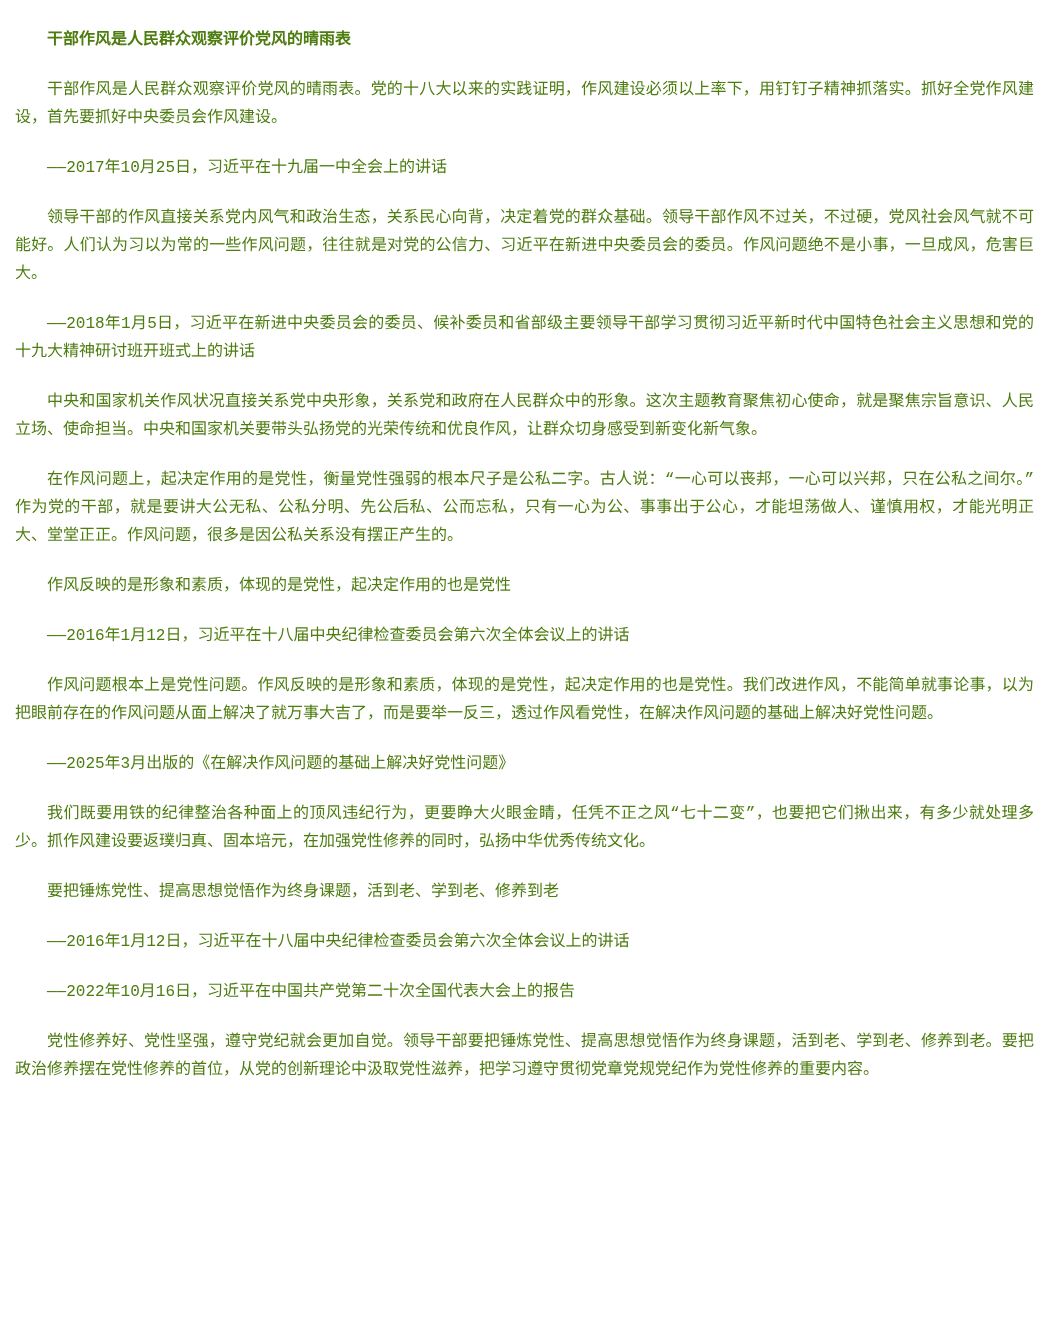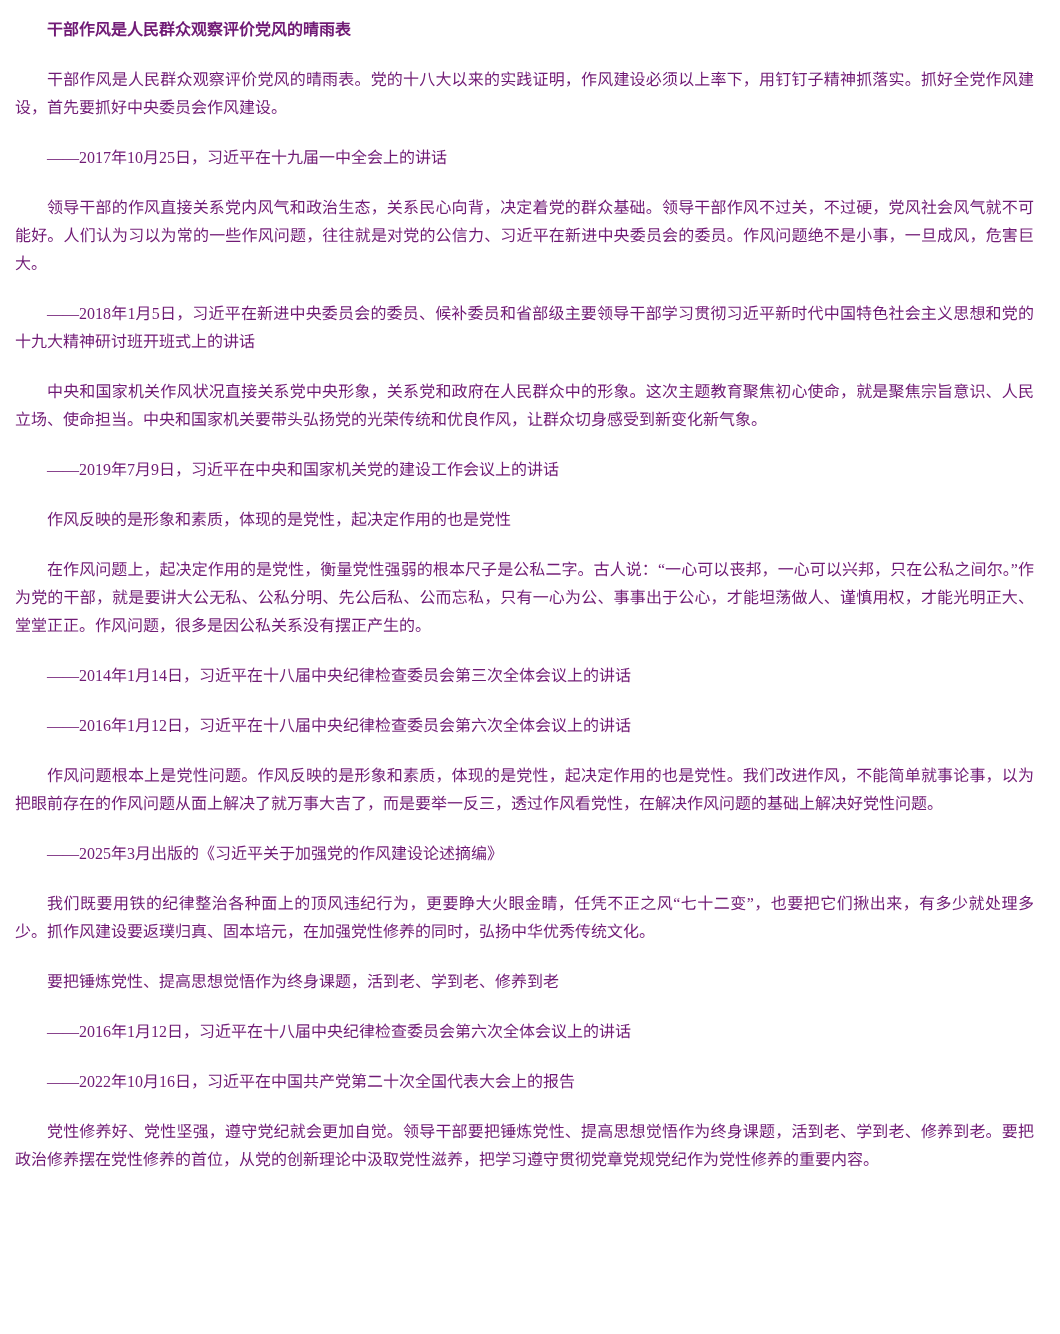--- a/index.html
+++ b/index.html
@@ -8,25 +8,25 @@
     background: #ffffff;
   }
   .page {
     position: relative;
     width: 1060px;
     height: 1334px;
     margin: 0;
     background: #ffffff;
     overflow: hidden;
     box-sizing: border-box;
-    padding: 16px 12px 0 15px;
-    font-family: Liberation Serif, serif;
+    padding: 26px 12px 0 15px;
+    font-family: Liberation Mono, monospace;
     font-size: 16px;
     line-height: 28px;
-    color: #701a75;
+    color: #4d7c0f;
     text-align: justify;
     word-break: break-all;
   }
   .doc-title {
     font-size: 16px;
     font-weight: bold;
     line-height: 28px;
     margin: 0 0 22px 0;
     text-indent: 2em;
     text-align: left;
@@ -40,25 +40,23 @@
 <body>
 
 <div class="page">
   <h3 class="doc-title">干部作风是人民群众观察评价党风的晴雨表</h3>
 
   <p class="para">干部作风是人民群众观察评价党风的晴雨表。党的十八大以来的实践证明，作风建设必须以上率下，用钉钉子精神抓落实。抓好全党作风建设，首先要抓好中央委员会作风建设。</p>
   <p class="para">——2017年10月25日，习近平在十九届一中全会上的讲话</p>
   <p class="para">领导干部的作风直接关系党内风气和政治生态，关系民心向背，决定着党的群众基础。领导干部作风不过关，不过硬，党风社会风气就不可能好。人们认为习以为常的一些作风问题，往往就是对党的公信力、习近平在新进中央委员会的委员。作风问题绝不是小事，一旦成风，危害巨大。</p>
   <p class="para">——2018年1月5日，习近平在新进中央委员会的委员、候补委员和省部级主要领导干部学习贯彻习近平新时代中国特色社会主义思想和党的十九大精神研讨班开班式上的讲话</p>
   <p class="para">中央和国家机关作风状况直接关系党中央形象，关系党和政府在人民群众中的形象。这次主题教育聚焦初心使命，就是聚焦宗旨意识、人民立场、使命担当。中央和国家机关要带头弘扬党的光荣传统和优良作风，让群众切身感受到新变化新气象。</p>
-  <p class="para">——2019年7月9日，习近平在中央和国家机关党的建设工作会议上的讲话</p>
+  <p class="para">在作风问题上，起决定作用的是党性，衡量党性强弱的根本尺子是公私二字。古人说：“一心可以丧邦，一心可以兴邦，只在公私之间尔。”作为党的干部，就是要讲大公无私、公私分明、先公后私、公而忘私，只有一心为公、事事出于公心，才能坦荡做人、谨慎用权，才能光明正大、堂堂正正。作风问题，很多是因公私关系没有摆正产生的。</p>
   <p class="para">作风反映的是形象和素质，体现的是党性，起决定作用的也是党性</p>
-  <p class="para">在作风问题上，起决定作用的是党性，衡量党性强弱的根本尺子是公私二字。古人说：“一心可以丧邦，一心可以兴邦，只在公私之间尔。”作为党的干部，就是要讲大公无私、公私分明、先公后私、公而忘私，只有一心为公、事事出于公心，才能坦荡做人、谨慎用权，才能光明正大、堂堂正正。作风问题，很多是因公私关系没有摆正产生的。</p>
-  <p class="para">——2014年1月14日，习近平在十八届中央纪律检查委员会第三次全体会议上的讲话</p>
   <p class="para">——2016年1月12日，习近平在十八届中央纪律检查委员会第六次全体会议上的讲话</p>
   <p class="para">作风问题根本上是党性问题。作风反映的是形象和素质，体现的是党性，起决定作用的也是党性。我们改进作风，不能简单就事论事，以为把眼前存在的作风问题从面上解决了就万事大吉了，而是要举一反三，透过作风看党性，在解决作风问题的基础上解决好党性问题。</p>
-  <p class="para">——2025年3月出版的《习近平关于加强党的作风建设论述摘编》</p>
+  <p class="para">——2025年3月出版的《在解决作风问题的基础上解决好党性问题》</p>
   <p class="para">我们既要用铁的纪律整治各种面上的顶风违纪行为，更要睁大火眼金睛，任凭不正之风“七十二变”，也要把它们揪出来，有多少就处理多少。抓作风建设要返璞归真、固本培元，在加强党性修养的同时，弘扬中华优秀传统文化。</p>
   <p class="para">要把锤炼党性、提高思想觉悟作为终身课题，活到老、学到老、修养到老</p>
   <p class="para">——2016年1月12日，习近平在十八届中央纪律检查委员会第六次全体会议上的讲话</p>
   <p class="para">——2022年10月16日，习近平在中国共产党第二十次全国代表大会上的报告</p>
   <p class="para">党性修养好、党性坚强，遵守党纪就会更加自觉。领导干部要把锤炼党性、提高思想觉悟作为终身课题，活到老、学到老、修养到老。要把政治修养摆在党性修养的首位，从党的创新理论中汲取党性滋养，把学习遵守贯彻党章党规党纪作为党性修养的重要内容。</p>
 </div>
 
 </body></html>

